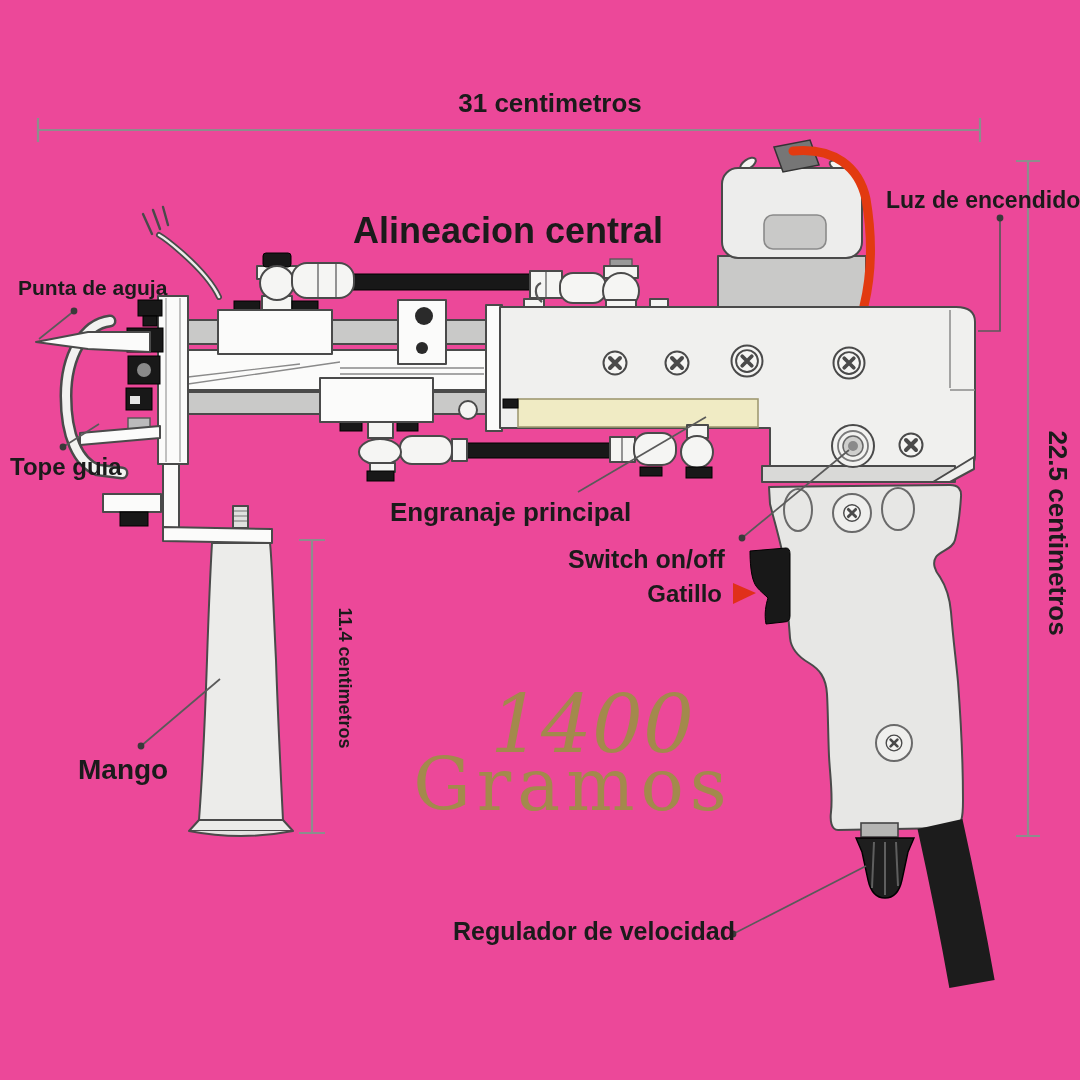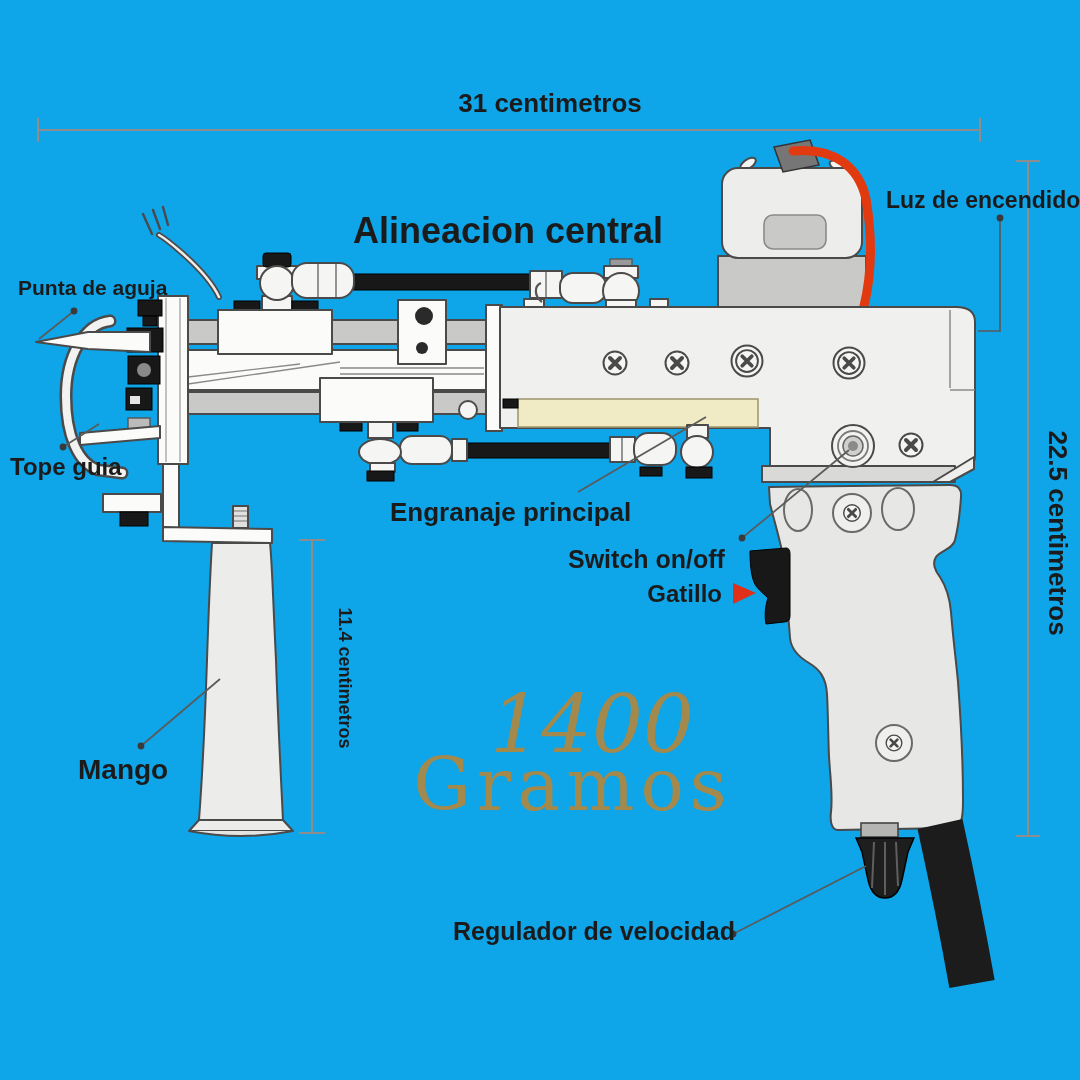--- a/index.html
+++ b/index.html
@@ -1,16 +1,16 @@
 <!DOCTYPE html>
 <html><head>
 <meta charset="utf-8">
 <style>
   html,body{margin:0;padding:0;background:#ffffff;}
-  .stage{position:relative;width:1080px;height:1080px;background:#0ea5e9;overflow:hidden;}
+  .stage{position:relative;width:1080px;height:1080px;background:#ec4899;overflow:hidden;}
   svg{display:block;}
   
   .oln{stroke:#4a4a4a;stroke-width:2;stroke-linejoin:round;}
   .thin{stroke:#6a6a6a;stroke-width:1.4;}
   .w{fill:#f5f5f3;}
   .w2{fill:#fbfbfa;}
   .g1{fill:#c9c9c8;}
   .blk{fill:#181818;stroke:#000;stroke-width:1;}
   .mline{stroke:#8d8d8d;stroke-width:2.2;fill:none;}
   .leader{stroke:#5a5a5a;stroke-width:1.7;fill:none;}

